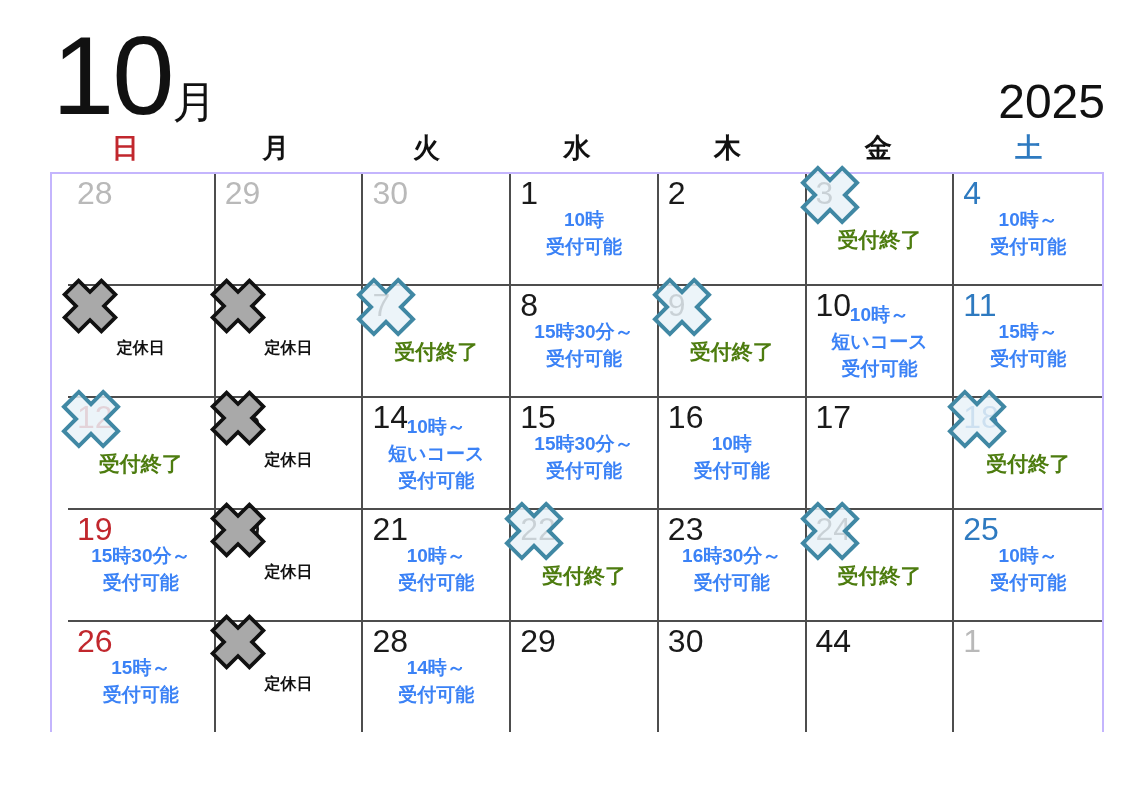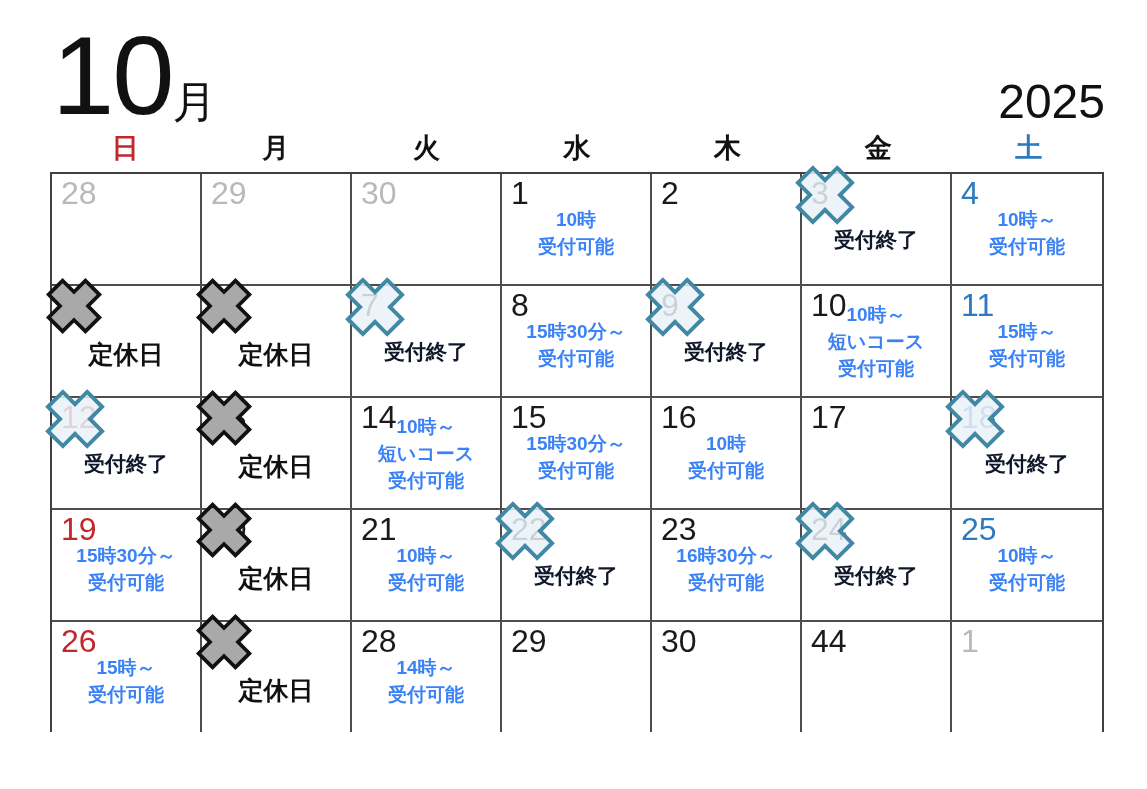--- a/index.html
+++ b/index.html
@@ -10,35 +10,35 @@
   .title { position:absolute; left:52px; top:20px; display:flex; align-items:flex-end; color:#111; }
   .title .num { font-size:112px; line-height:1.0; letter-spacing:-2px; }
   .title .suffix { font-size:44px; line-height:1; padding-bottom:8px; }
   .year { position:absolute; right:42px; top:74px; font-size:48px; color:#111; }
 
   
   .weekdays { position:absolute; left:50px; top:130px; width:1054px; display:grid; grid-template-columns:repeat(7,1fr); }
   .wd { text-align:center; font-size:27px; font-weight:bold; color:#111; }
 
   
-  .calendar { position:absolute; left:50px; top:172px; width:1054px; border:2px solid #404040; display:grid; grid-template-columns:repeat(7,1fr); grid-auto-rows:112px; background:#fff; }
+  .calendar { position:absolute; left:50px; top:172px; width:1054px; border:2px solid #c4b5fd; display:grid; grid-template-columns:repeat(7,1fr); grid-auto-rows:112px; background:#fff;padding-left:16px; }
   .cell { position:relative; border-right:2px solid #4d4d4d; border-bottom:2px solid #4d4d4d; }
   .cell:nth-child(7n) { border-right:none; }
   .cell:nth-last-child(-n+7) { border-bottom:none; }
 
   .day { position:absolute; top:2px; left:9px; font-size:32px; line-height:1.1; color:#1a1a1a; z-index:1; }
   .day.muted { color:#b9b9b9; }
   .day.sun { color:#c1272d; }
   .day.sat { color:#2e7ac0; }
 
   .note { position:absolute; left:0; right:0; text-align:center; font-weight:bold; z-index:3; }
   .note.available { top:32px; color:#3b82f6; font-size:19px; line-height:27px; }
   .note.available.n3 { top:15px; }
-  .note.closed { top:52px; color:#0f172a; font-size:21px; }
-  .note.holiday { top:52px; color:#111111; font-size:25px; }
+  .note.closed { top:52px; color:#4d7c0f; font-size:21px; }
+  .note.holiday { top:52px; color:#111111; font-size:16px; }
 
   .xmark { position:absolute; top:-11px; left:-9px; width:62px; height:62px; z-index:2; }
   .xmark.teal-x { width:66px; height:66px; top:-12px; left:-10px; }
   .xmark path { stroke-linejoin:miter; }
   .xmark.gray-x path { fill:#a9a9a9; stroke:#111111; stroke-width:6; }
   .xmark.teal-x path { fill:#e9f2f8; fill-opacity:0.85; stroke:#4088a4; stroke-width:6; }
 </style>
 </head>
 <body>
 

